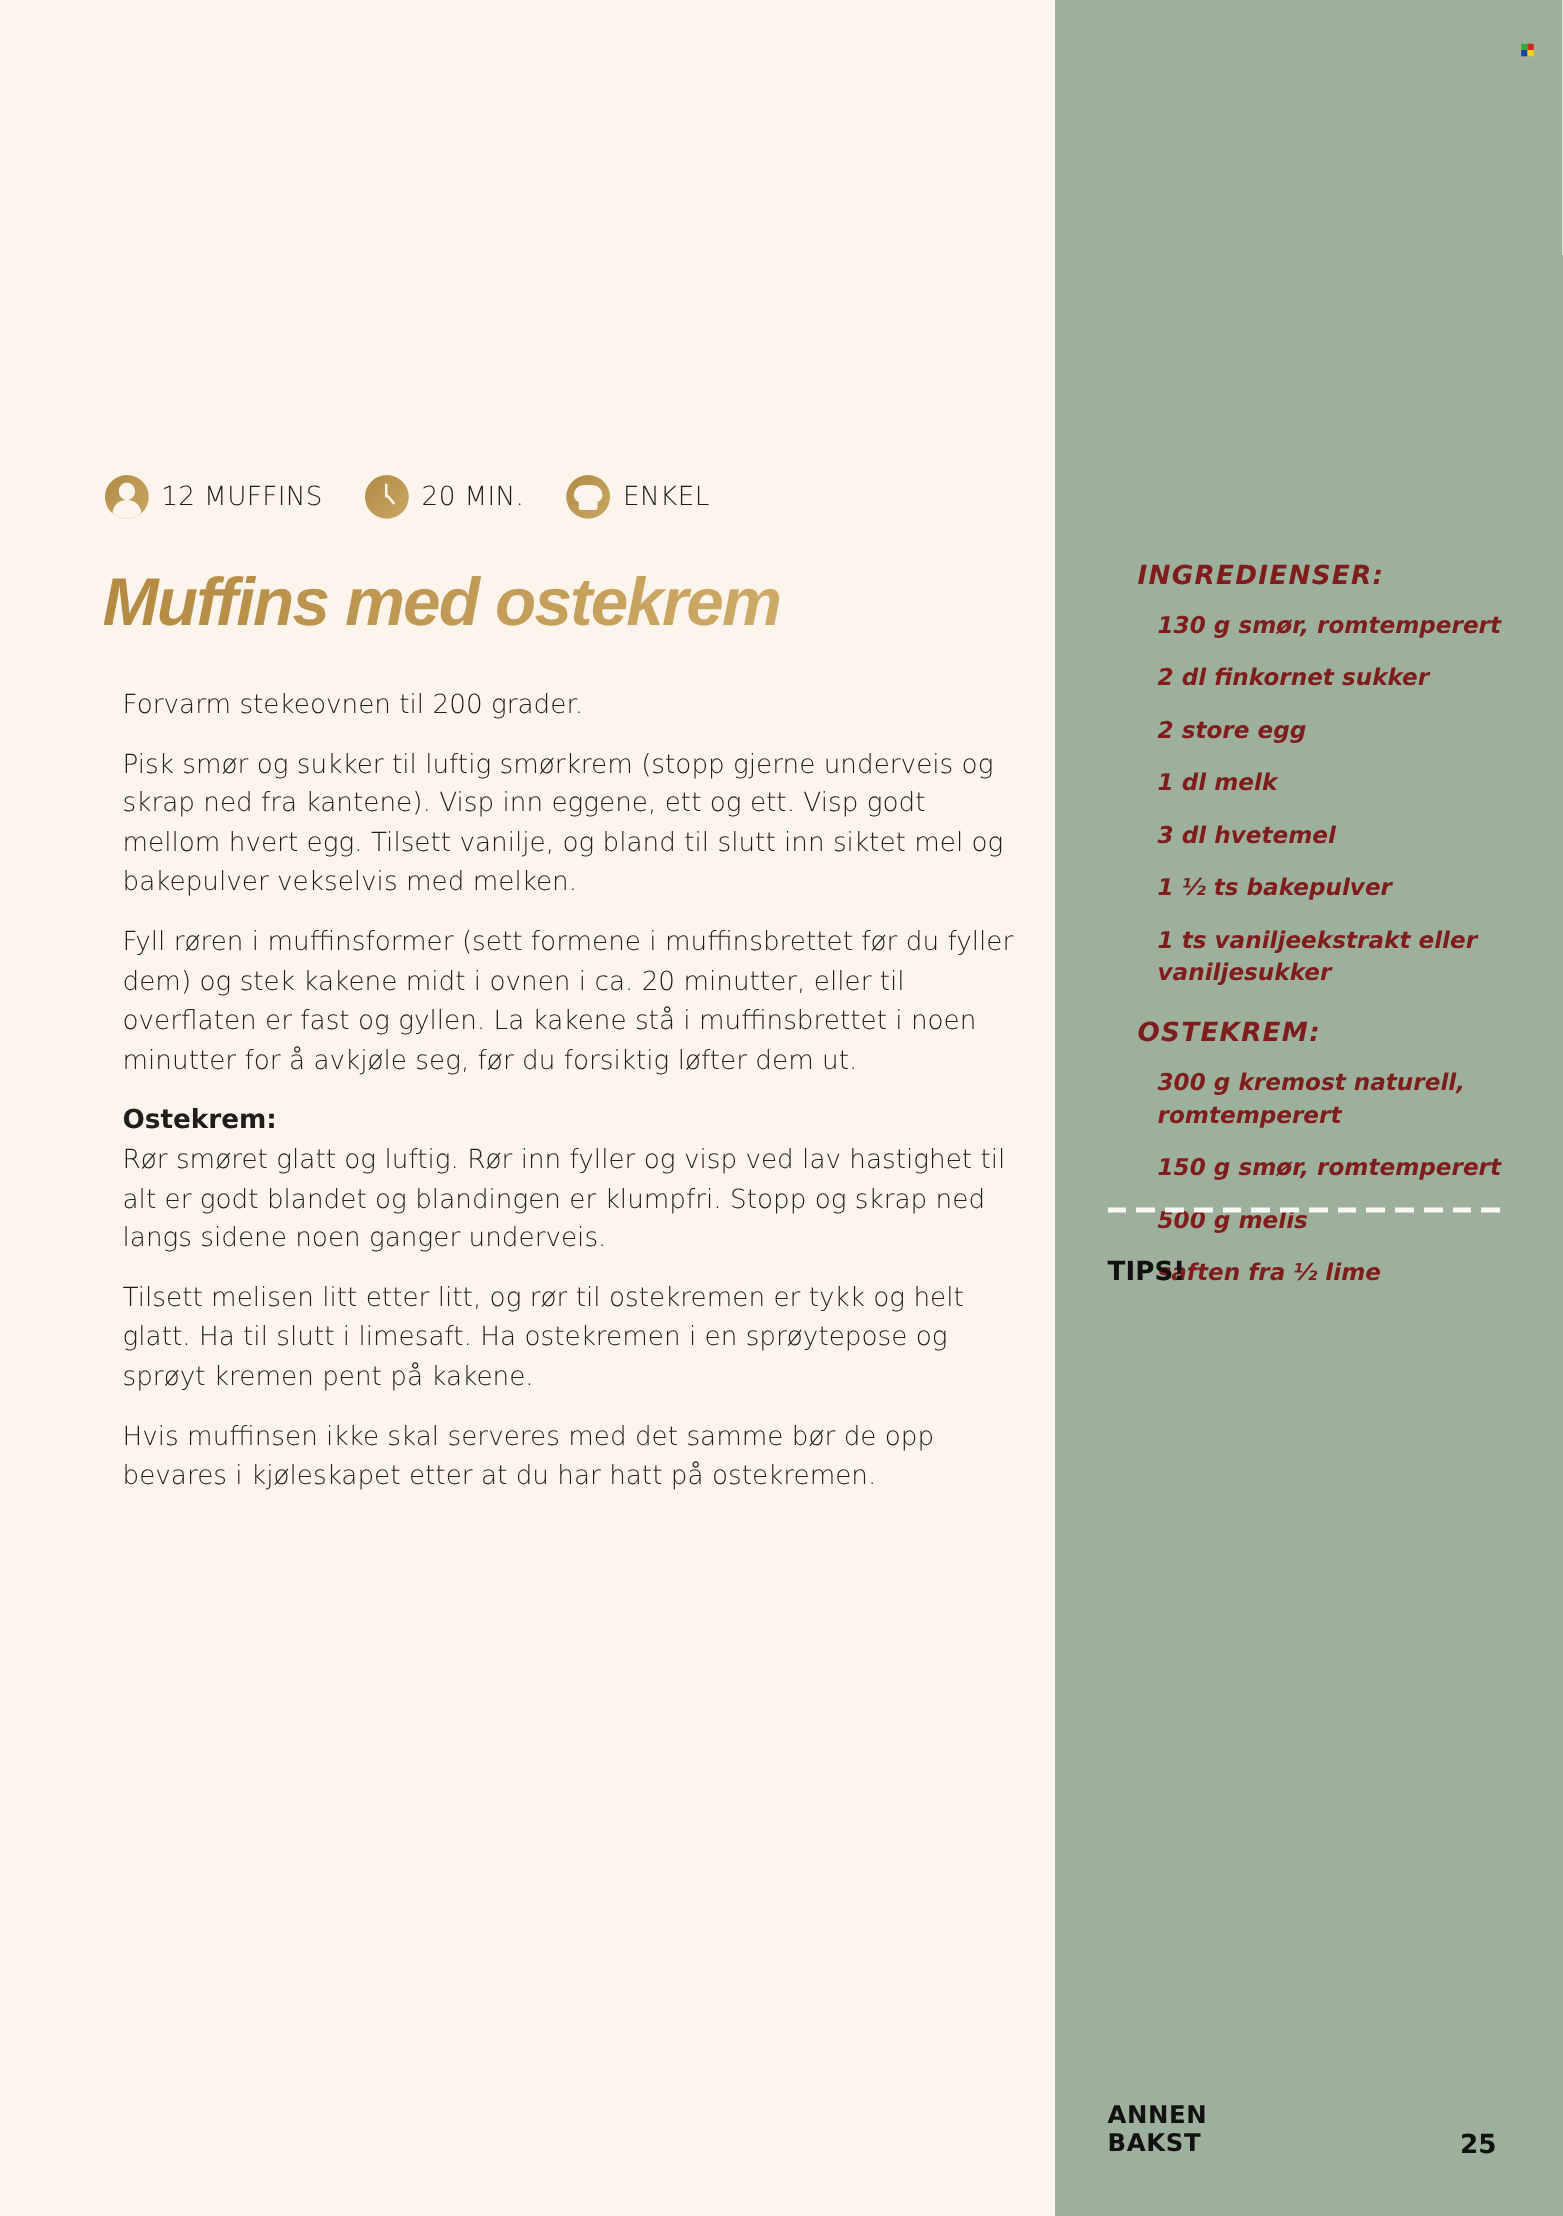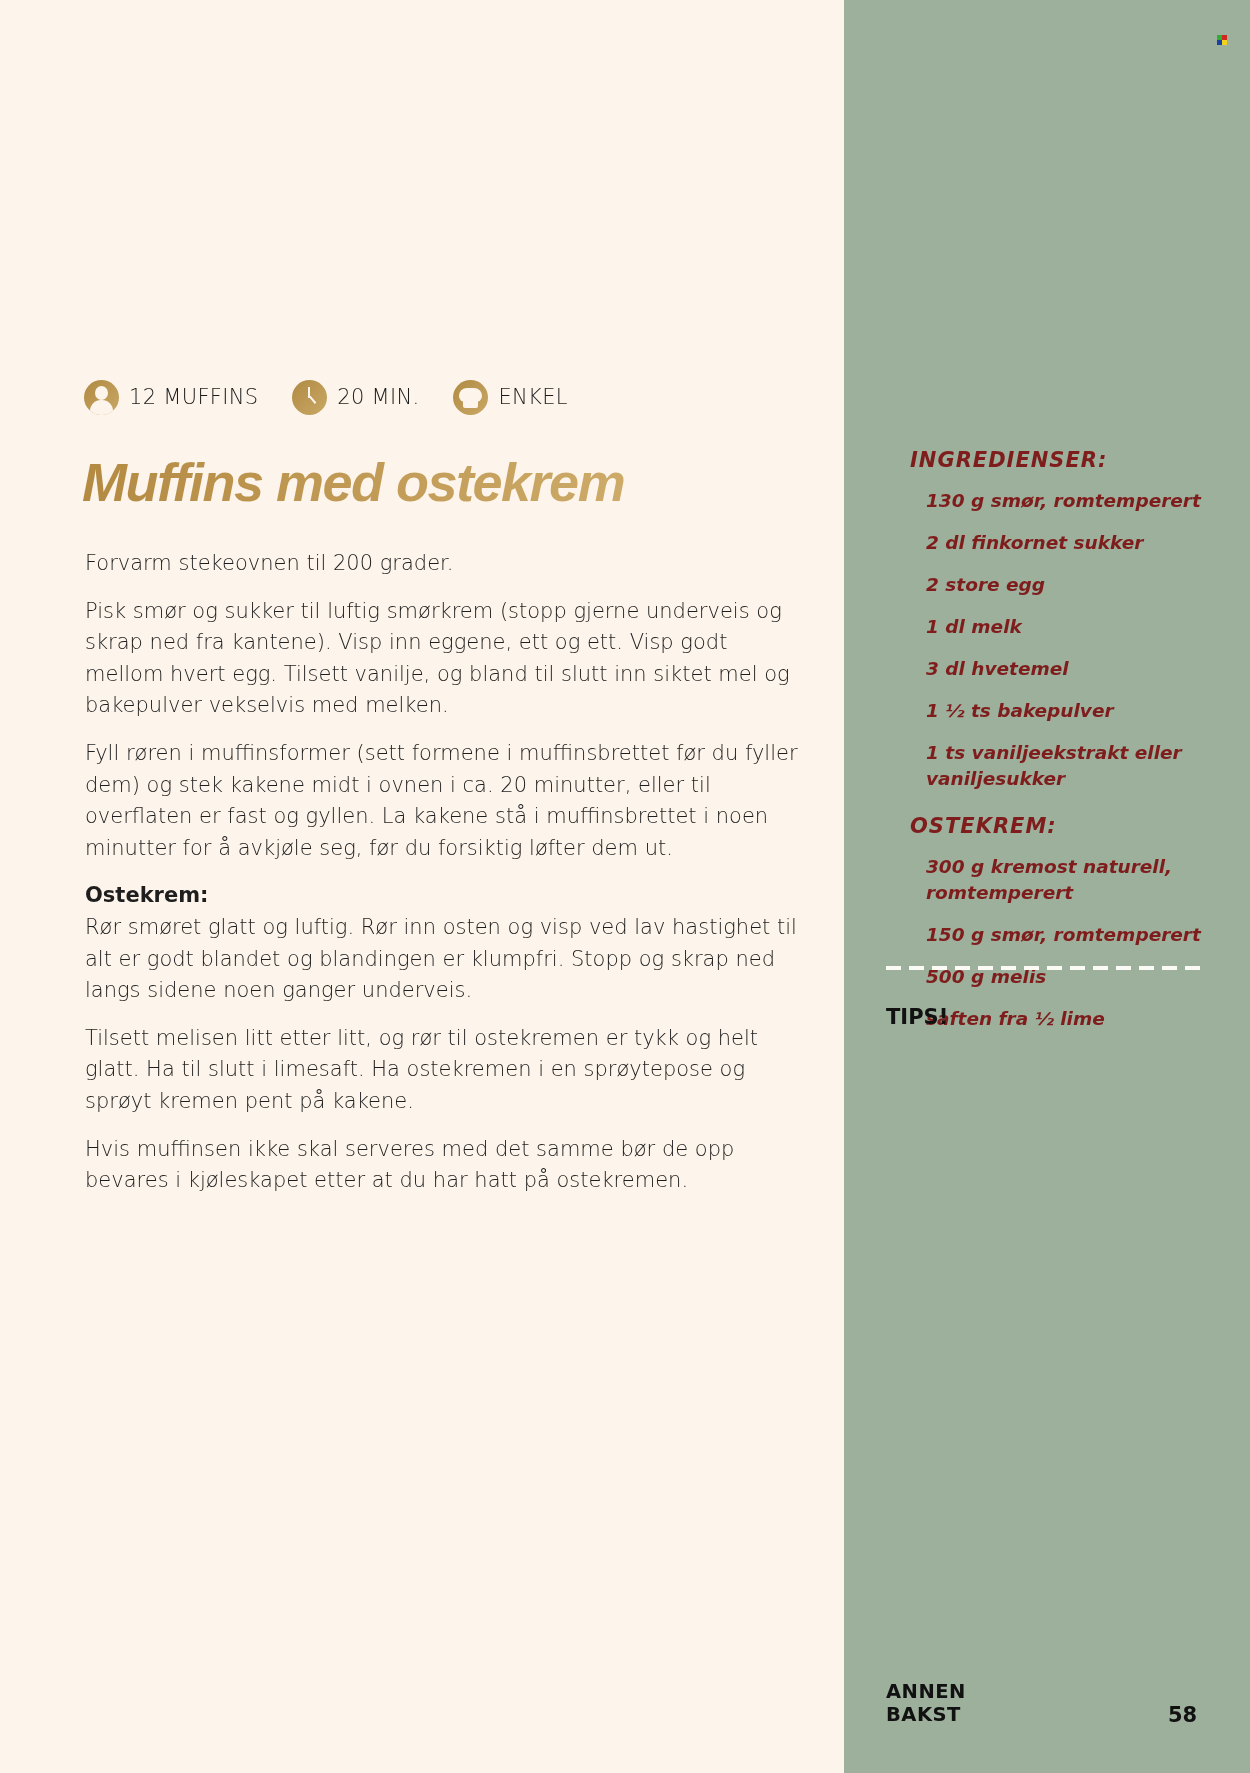--- a/index.html
+++ b/index.html
@@ -34,21 +34,21 @@
   .title {
     position: absolute; left: 82px; top: 437px; margin: 0;
     font-family: Liberation Sans, sans-serif; font-style: italic; font-weight: bold;
     font-size: 54px; letter-spacing: -1.5px; line-height: 90px;
     color: #bf9a55;
     background: linear-gradient(90deg, #b48a42, #cdaa68);
     -webkit-background-clip: text; background-clip: text; -webkit-text-fill-color: transparent;
     white-space: nowrap;
   }
 
-  .body-text { position: absolute; left: 85px; top: 548px; width: 720px; font-size: 21px; line-height: 31.6px; color: #1e1e1e; font-weight: 300; }
+  .body-text { position: absolute; left: 98px; top: 548px; width: 720px; font-size: 21px; line-height: 31.6px; color: #1e1e1e; font-weight: 300; }
   .body-text p { margin: 0 0 16px 0; }
   .body-text .subhead { font-weight: bold; margin: 0; }
   .body-text .after-subhead { margin-top: 0; }
 
   .panel-inner { position: absolute; left: 910px; top: 448px; width: 330px; color: #7f1d1d; font-style: italic; }
   .panel-h { font-size: 21px; font-weight: bold; letter-spacing: 1px; margin: 0 0 8px 0; }
   .ing-list { list-style: none; margin: 0; padding: 0; font-size: 18.5px; font-weight: bold; line-height: 26px; }
   .ing-list li { margin: 16px; }
   .sec2 { margin-top: 22px; }
 
@@ -101,21 +101,21 @@
   </div>
 </div>
 
 <h1 class="title">Muffins med ostekrem</h1>
 
 <div class="body-text">
   <p>Forvarm stekeovnen til 200 grader.</p>
   <p>Pisk smør og sukker til luftig smørkrem (stopp gjerne underveis og skrap ned fra kantene). Visp inn eggene, ett og ett. Visp godt mellom hvert egg. Tilsett vanilje, og bland til slutt inn siktet mel og bakepulver vekselvis med melken.</p>
   <p>Fyll røren i muffinsformer (sett formene i muffinsbrettet før du fyller dem) og stek kakene midt i ovnen i ca. 20 minutter, eller til overflaten er fast og gyllen. La kakene stå i muffinsbrettet i noen minutter for å avkjøle seg, før du forsiktig løfter dem ut.</p>
   <p class="subhead">Ostekrem:</p>
-  <p class="after-subhead">Rør smøret glatt og luftig. Rør inn osten og visp ved lav hastighet til alt er godt blandet og blandingen er klumpfri. Stopp og skrap ned langs sidene noen ganger underveis.</p>
+  <p class="after-subhead">Rør smøret glatt og luftig. Rør inn fyller og visp ved lav hastighet til alt er godt blandet og blandingen er klumpfri. Stopp og skrap ned langs sidene noen ganger underveis.</p>
   <p>Tilsett melisen litt etter litt, og rør til ostekremen er tykk og helt glatt. Ha til slutt i limesaft. Ha ostekremen i en sprøytepose og sprøyt kremen pent på kakene.</p>
   <p>Hvis muffinsen ikke skal serveres med det samme bør de opp bevares i kjøleskapet etter at du har hatt på ostekremen.</p>
 </div>
 
 <div class="panel-inner">
   <h2 class="panel-h">INGREDIENSER:</h2>
   <ul class="ing-list">
     <li>130 g smør, romtemperert</li>
     <li>2 dl finkornet sukker</li>
     <li>2 store egg</li>
@@ -136,13 +136,13 @@
 <div class="dashes"></div>
 
 <div class="tips">
   <h2 class="tips-h">TIPS!</h2>
 </div>
 
 <div class="footer-section">
   <div>ANNEN</div>
   <div>BAKST</div>
 </div>
-<div class="footer-page">58</div>
+<div class="footer-page">25</div>
 
 </body></html>

